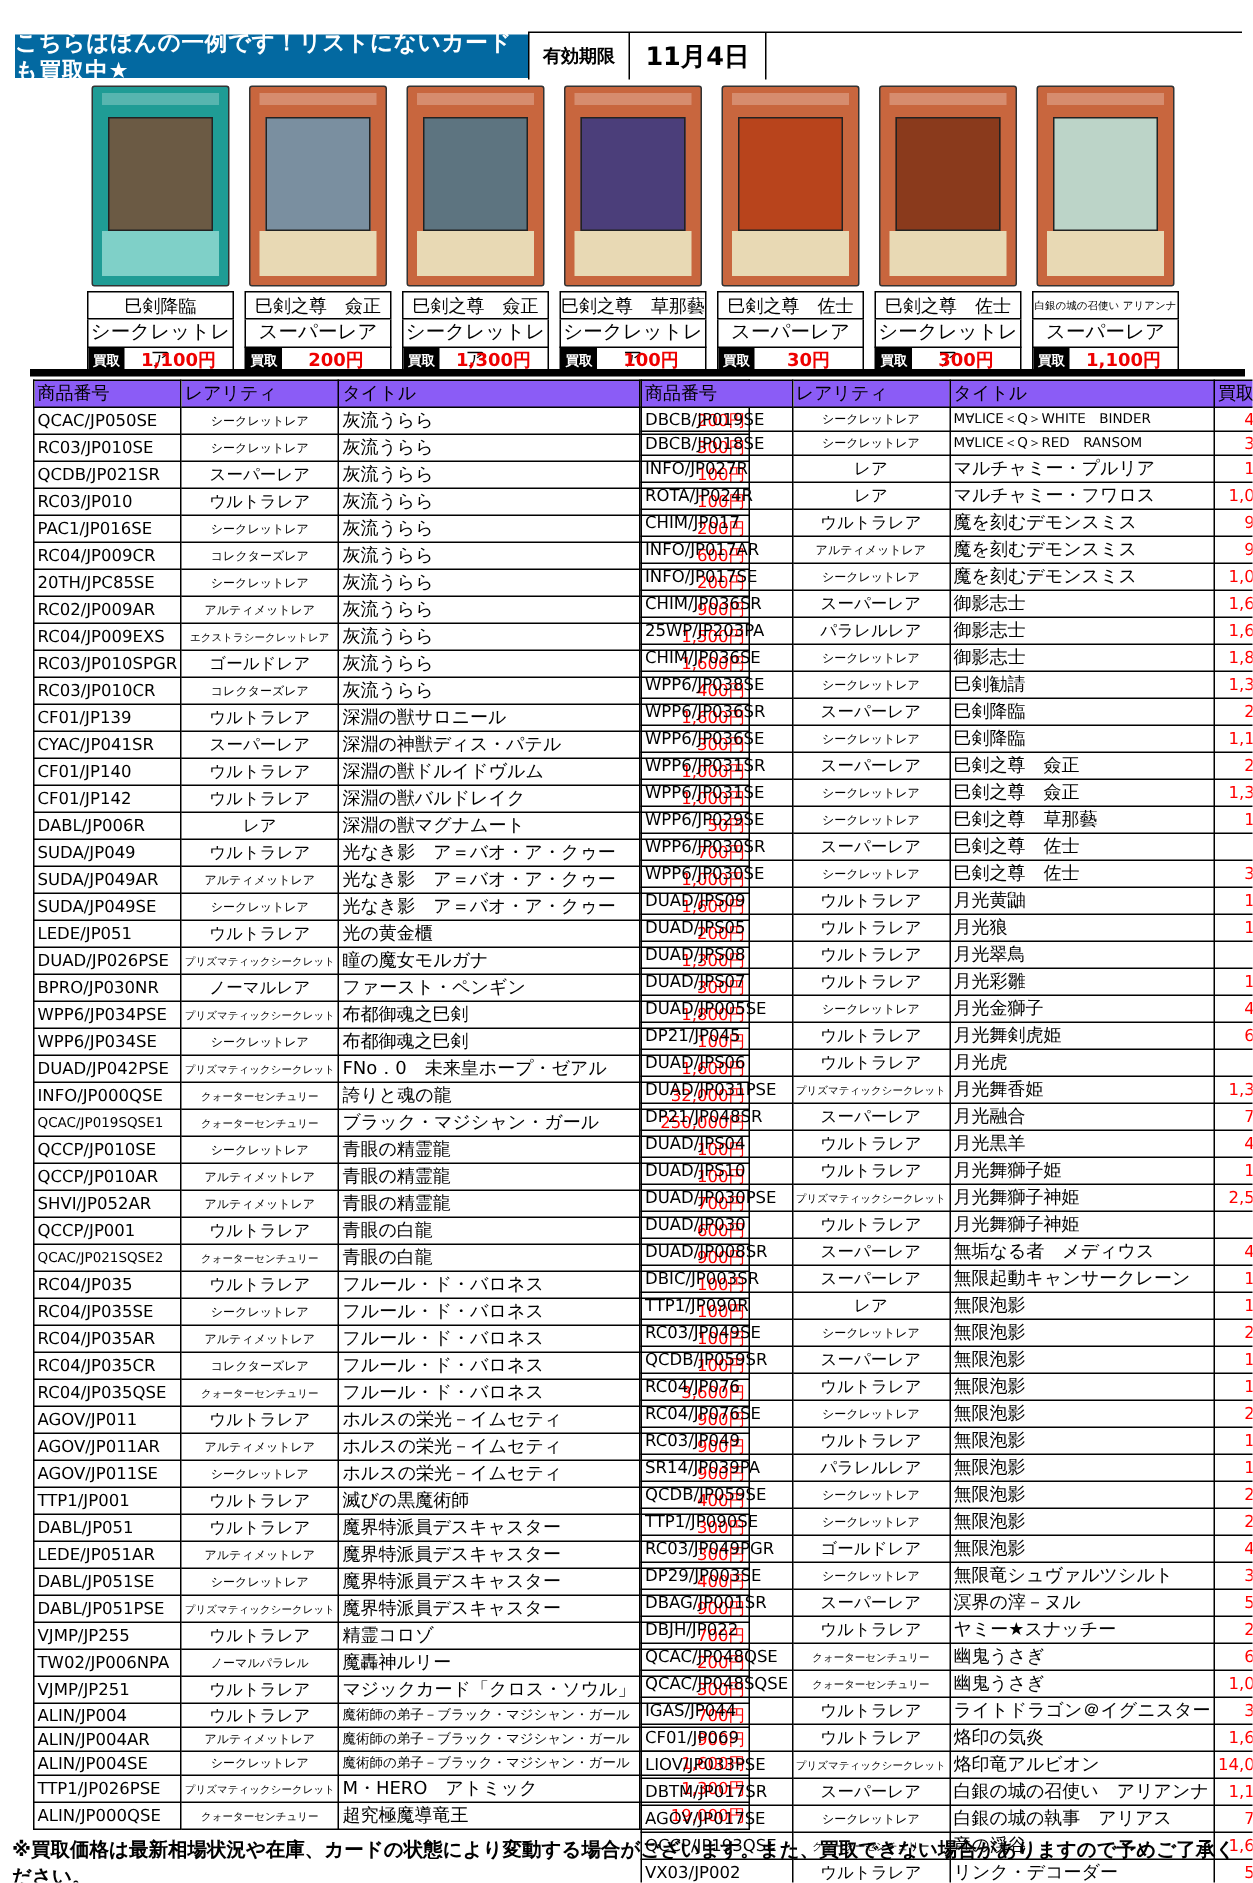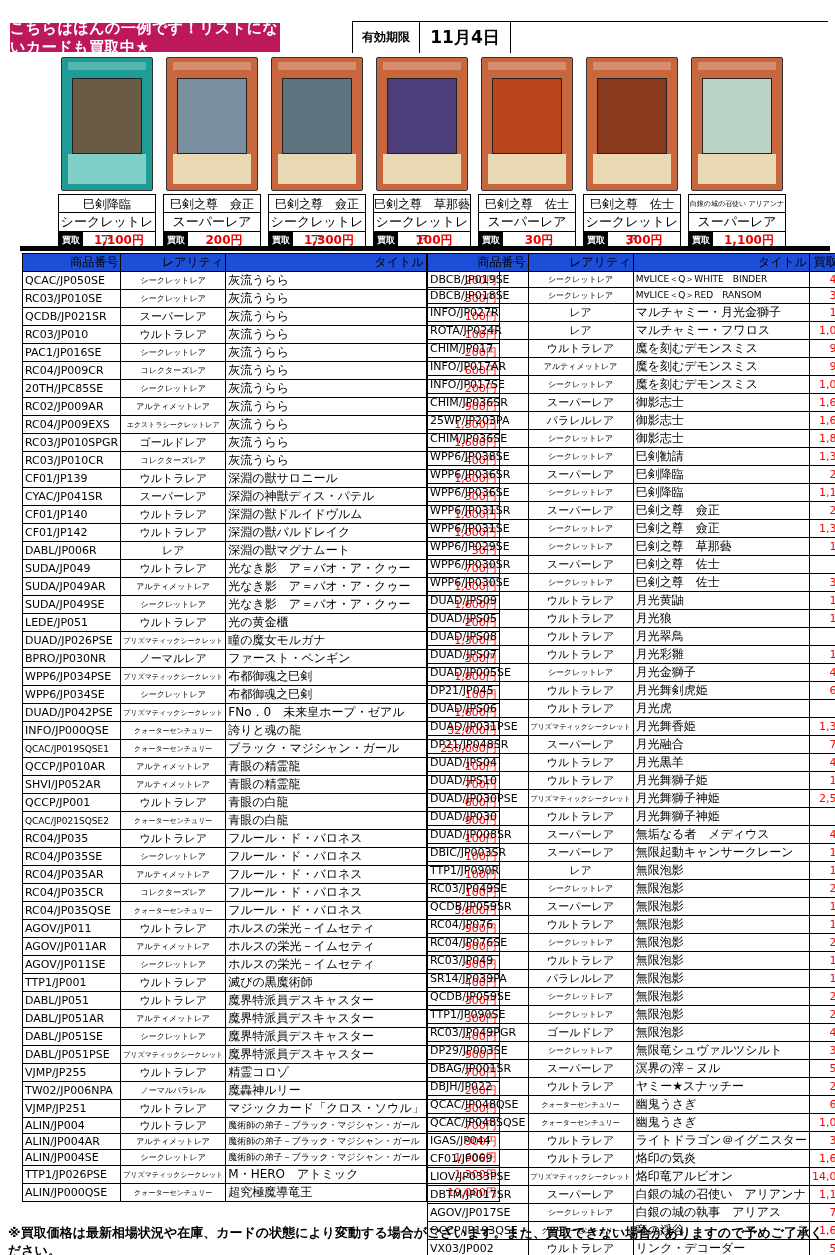--- a/index.html
+++ b/index.html
@@ -1,19 +1,19 @@
 <!DOCTYPE html>
 <html><head>
 <meta charset="utf-8">
 <style>
   html, body { margin: 0; padding: 0; background: #ffffff; }
   body { width: 835px; height: 1255px; position: relative; overflow: hidden;
          font-family: "DejaVu Sans", "Liberation Sans", sans-serif; color: #000; }
-  .banner { position: absolute; left: 10px; top: 23px; width: 270px; height: 29px;
-            background: #be185d; color: #fff; font-weight: bold; font-size: 15px;
+  .banner { position: absolute; left: 10px; top: 23px; width: 342px; height: 29px;
+            background: #0369a1; color: #fff; font-weight: bold; font-size: 15px;
             display: flex; align-items: center; justify-content: center; letter-spacing: 0.5px; }
   .expiry { position: absolute; left: 352px; top: 21px; width: 476px; height: 31px;
             border-top: 1px solid #000; display: flex; }
   .expiry .lbl { width: 66px; margin-left: 0; border-left: 1px solid #000; border-right: 1px solid #000;
                  display:flex; align-items:center; justify-content:center; font-weight:bold; font-size:12px; }
   .expiry .val { flex: 0 0 90px; border-right: 1px solid #000; display:flex; align-items:center;
                  justify-content:center; font-weight:bold; font-size:17px; }
   .cards { position: absolute; left: 58px; top: 57px; display: flex; gap: 7px; }
   .card { width: 98px; display: flex; flex-direction: column; align-items: center; }
   .card-img { width: 92px; height: 134px; border: 1px solid #333; border-radius: 2px;
@@ -29,21 +29,21 @@
   .c-lbl.small { font-size: 7px; }
   .c-rar { width: 98px; box-sizing:border-box; border: 1px solid #000; border-top: none; text-align:center;
            font-size: 13px; line-height: 18px; height: 19px; }
   .c-price { width: 98px; box-sizing:border-box; border: 1px solid #000; border-top:none; display:flex; height:17px; }
   .c-price .tag { background:#000; color:#fff; font-weight:bold; font-size:9px; width:24px;
                   display:flex; align-items:center; justify-content:center; }
   .c-price .amt { flex:1; color:#e00; font-weight:bold; font-size:12px; text-align:center; line-height:16px; }
   .divider { position:absolute; left:20px; top:246px; width:810px; height:5px; background:#000; }
   .tbl { position:absolute; top:253px; border-collapse: collapse; font-size: 11px; }
   .tbl td, .tbl th { border: 1px solid #000; height: 15px; padding: 0 2px; white-space: nowrap; overflow: hidden; }
-  .tbl th { background: #1d4ed8; font-weight: normal; font-size: 12px; text-align: right; margin-top: 27px; }
+  .tbl th { background: #8b5cf6; font-weight: normal; font-size: 12px; text-align: left; margin-top: 27px; }
   .tbl td.code { width: 86px; }
   .tbl td.rar { width: 54px; text-align: center; }
   .tbl td.rar.sm { font-size: 7px; text-align: center; }
   .tbl td.rar.md { font-size: 8px; }
   .tbl td.title { width: 168px; font-size: 12px; }
   .tbl td.title.sm { font-size: 9px; margin-left: 32px; }
   .tbl td.price { width: 68px; text-align: right; color: #ff0000; }
   .tbl td.code.sm { font-size: 9px; }
   #tblL { left: 22px; }
   #tblR { left: 427px; }
@@ -320,20 +320,26 @@
         <td class="title">誇りと魂の龍</td>
         <td class="price">32,000円</td>
       </tr>
       <tr>
         <td class="code sm">QCAC/JP019SQSE1</td>
         <td class="rar sm">クォーターセンチュリー</td>
         <td class="title">ブラック・マジシャン・ガール</td>
         <td class="price">250,000円</td>
       </tr>
       <tr>
+        <td class="code">QCCP/JP010SE</td>
+        <td class="rar md">シークレットレア</td>
+        <td class="title">青眼の精霊龍</td>
+        <td class="price">100円</td>
+      </tr>
+      <tr>
         <td class="code">QCCP/JP010AR</td>
         <td class="rar md">アルティメットレア</td>
         <td class="title">青眼の精霊龍</td>
         <td class="price">100円</td>
       </tr>
       <tr>
         <td class="code">SHVI/JP052AR</td>
         <td class="rar md">アルティメットレア</td>
         <td class="title">青眼の精霊龍</td>
         <td class="price">700円</td>
@@ -404,21 +410,21 @@
         <td class="title">滅びの黒魔術師</td>
         <td class="price">400円</td>
       </tr>
       <tr>
         <td class="code">DABL/JP051</td>
         <td class="rar">ウルトラレア</td>
         <td class="title">魔界特派員デスキャスター</td>
         <td class="price">300円</td>
       </tr>
       <tr>
-        <td class="code">DABL/JP051AR</td>
+        <td class="code">LEDE/JP051AR</td>
         <td class="rar md">アルティメットレア</td>
         <td class="title">魔界特派員デスキャスター</td>
         <td class="price">300円</td>
       </tr>
       <tr>
         <td class="code">DABL/JP051SE</td>
         <td class="rar md">シークレットレア</td>
         <td class="title">魔界特派員デスキャスター</td>
         <td class="price">400円</td>
       </tr>
@@ -497,21 +503,21 @@
       </tr>
       <tr>
         <td class="code">DBCB/JP018SE</td>
         <td class="rar md">シークレットレア</td>
         <td class="title sm">M∀LICE＜Q＞RED　RANSOM</td>
         <td class="price">300円</td>
       </tr>
       <tr>
         <td class="code">INFO/JP027R</td>
         <td class="rar">レア</td>
-        <td class="title">マルチャミー・月光金獅子</td>
+        <td class="title">マルチャミー・プルリア</td>
         <td class="price">100円</td>
       </tr>
       <tr>
         <td class="code">ROTA/JP024R</td>
         <td class="rar">レア</td>
         <td class="title">マルチャミー・フワロス</td>
         <td class="price">1,000円</td>
       </tr>
       <tr>
         <td class="code">CHIM/JP017</td>

